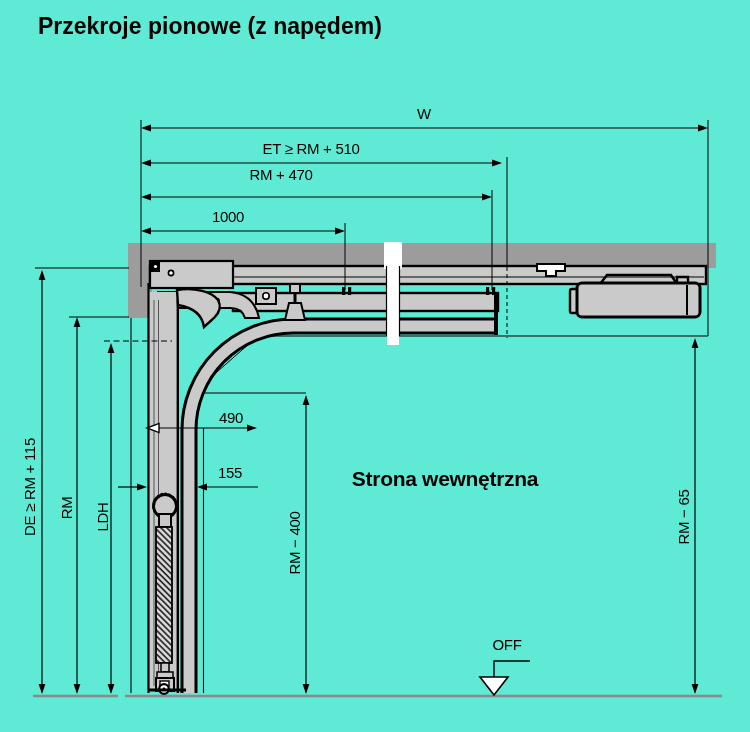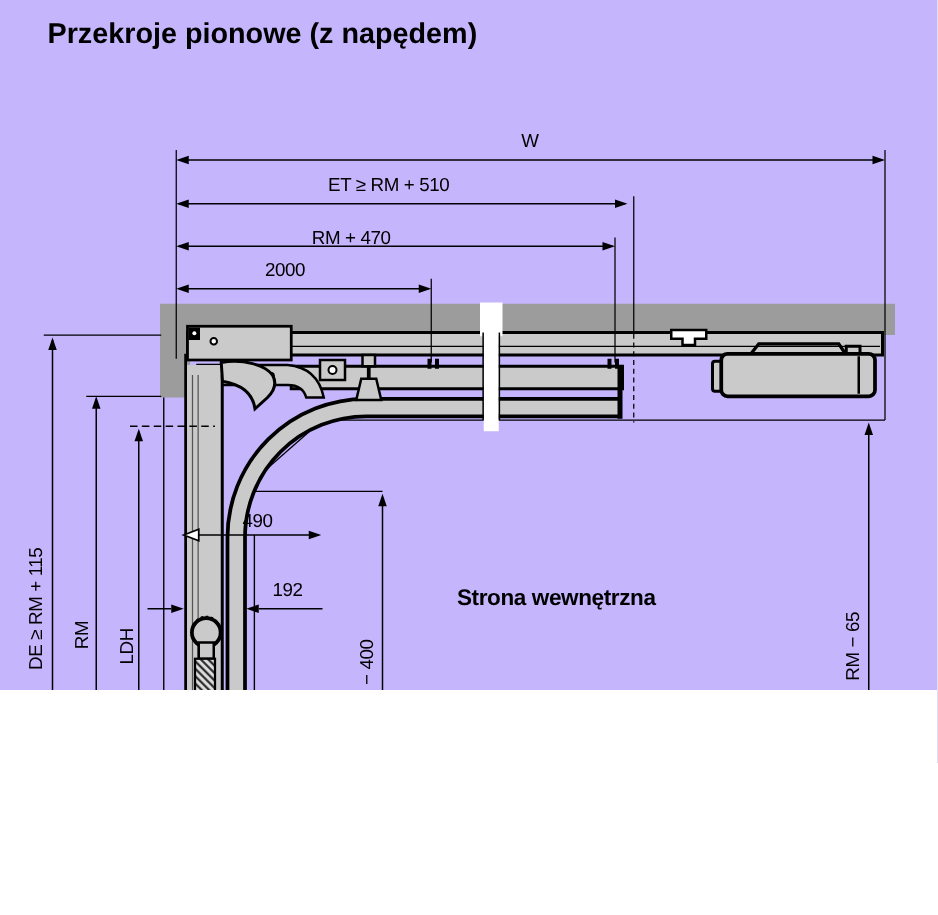--- a/index.html
+++ b/index.html
@@ -1,30 +1,30 @@
 <!DOCTYPE html>
 <html><head>
 <meta charset="utf-8">
 <style>
   html,body { margin:0; padding:0; background:#fff; }
   #stage {
-    position:relative; width:750px; height:552px; background:#c4b5fd;
+    position:relative; width:750px; height:732px; background:#5eead4;
     font-family:"Liberation Sans", sans-serif; color:#000; overflow:hidden;
   }
   #drawing { position:absolute; left:0; top:0; }
   .title {
     position:absolute; left:38px; font-weight:bold; font-size:23px;
     letter-spacing:0; white-space:nowrap;
   }
   .lbl {
     position:absolute; font-size:15px; letter-spacing:-0.3px;
     white-space:nowrap; transform:translate(-50%,-50%); line-height:1;
   }
   .lbl.rot { transform:translate(-50%,-50%) rotate(-90deg); }
-  .lbl.bold { font-weight:bold; font-size:18px; }
+  .lbl.bold { font-weight:bold; font-size:21px; }
 </style>
 </head>
 <body>
 
 <div id="stage">
 
   <div class="title" style="top:13px;">Przekroje pionowe (z napędem)</div>
 
   <svg id="drawing" width="750" height="732" viewBox="0 0 750 732">
     <defs>
@@ -170,24 +170,24 @@
     <line x1="695" y1="341" x2="695" y2="692" stroke="#000" stroke-width="1.2"></line>
     <polygon points="695,338 691.6,348 698.4,348" fill="#000"></polygon>
     <polygon points="695,694 691.6,684 698.4,684" fill="#000"></polygon>
 
     <polyline points="530,661 494,661 494,677" fill="none" stroke="#000" stroke-width="1.4"></polyline>
     <polygon points="480,677 508,677 494,695" fill="#fff" stroke="#000" stroke-width="1.6"></polygon>
   </svg>
 
   <div class="lbl" style="left:424px; top:113px;">W</div>
   <div class="lbl" style="left:287px; top:148px;margin-left:24px;">ET ≥ RM + 510</div>
-  <div class="lbl" style="left:281px; top:191px;">RM + 470</div>
-  <div class="lbl" style="left:228px; top:216px;">2000</div>
-  <div class="lbl" style="left:206px; top:417px;">490</div>
-  <div class="lbl" style="left:230px; top:472px;">192</div>
+  <div class="lbl" style="left:281px; top:174px;">RM + 470</div>
+  <div class="lbl" style="left:228px; top:216px;">1000</div>
+  <div class="lbl" style="left:231px; top:417px;">490</div>
+  <div class="lbl" style="left:230px; top:472px;">155</div>
   <div class="lbl bold" style="left:445px; top:478px;">Strona wewnętrzna</div>
   <div class="lbl" style="left:507px; top:644px;">OFF</div>
   <div class="lbl rot" style="left:294px; top:543px;">RM − 400</div>
   <div class="lbl rot" style="left:683px; top:517px;">RM − 65</div>
   <div class="lbl rot" style="left:29px; top:487px;">DE ≥ RM + 115</div>
   <div class="lbl rot" style="left:66px; top:508px;">RM</div>
   <div class="lbl rot" style="left:102px; top:517px;">LDH</div>
 
 </div>
 

